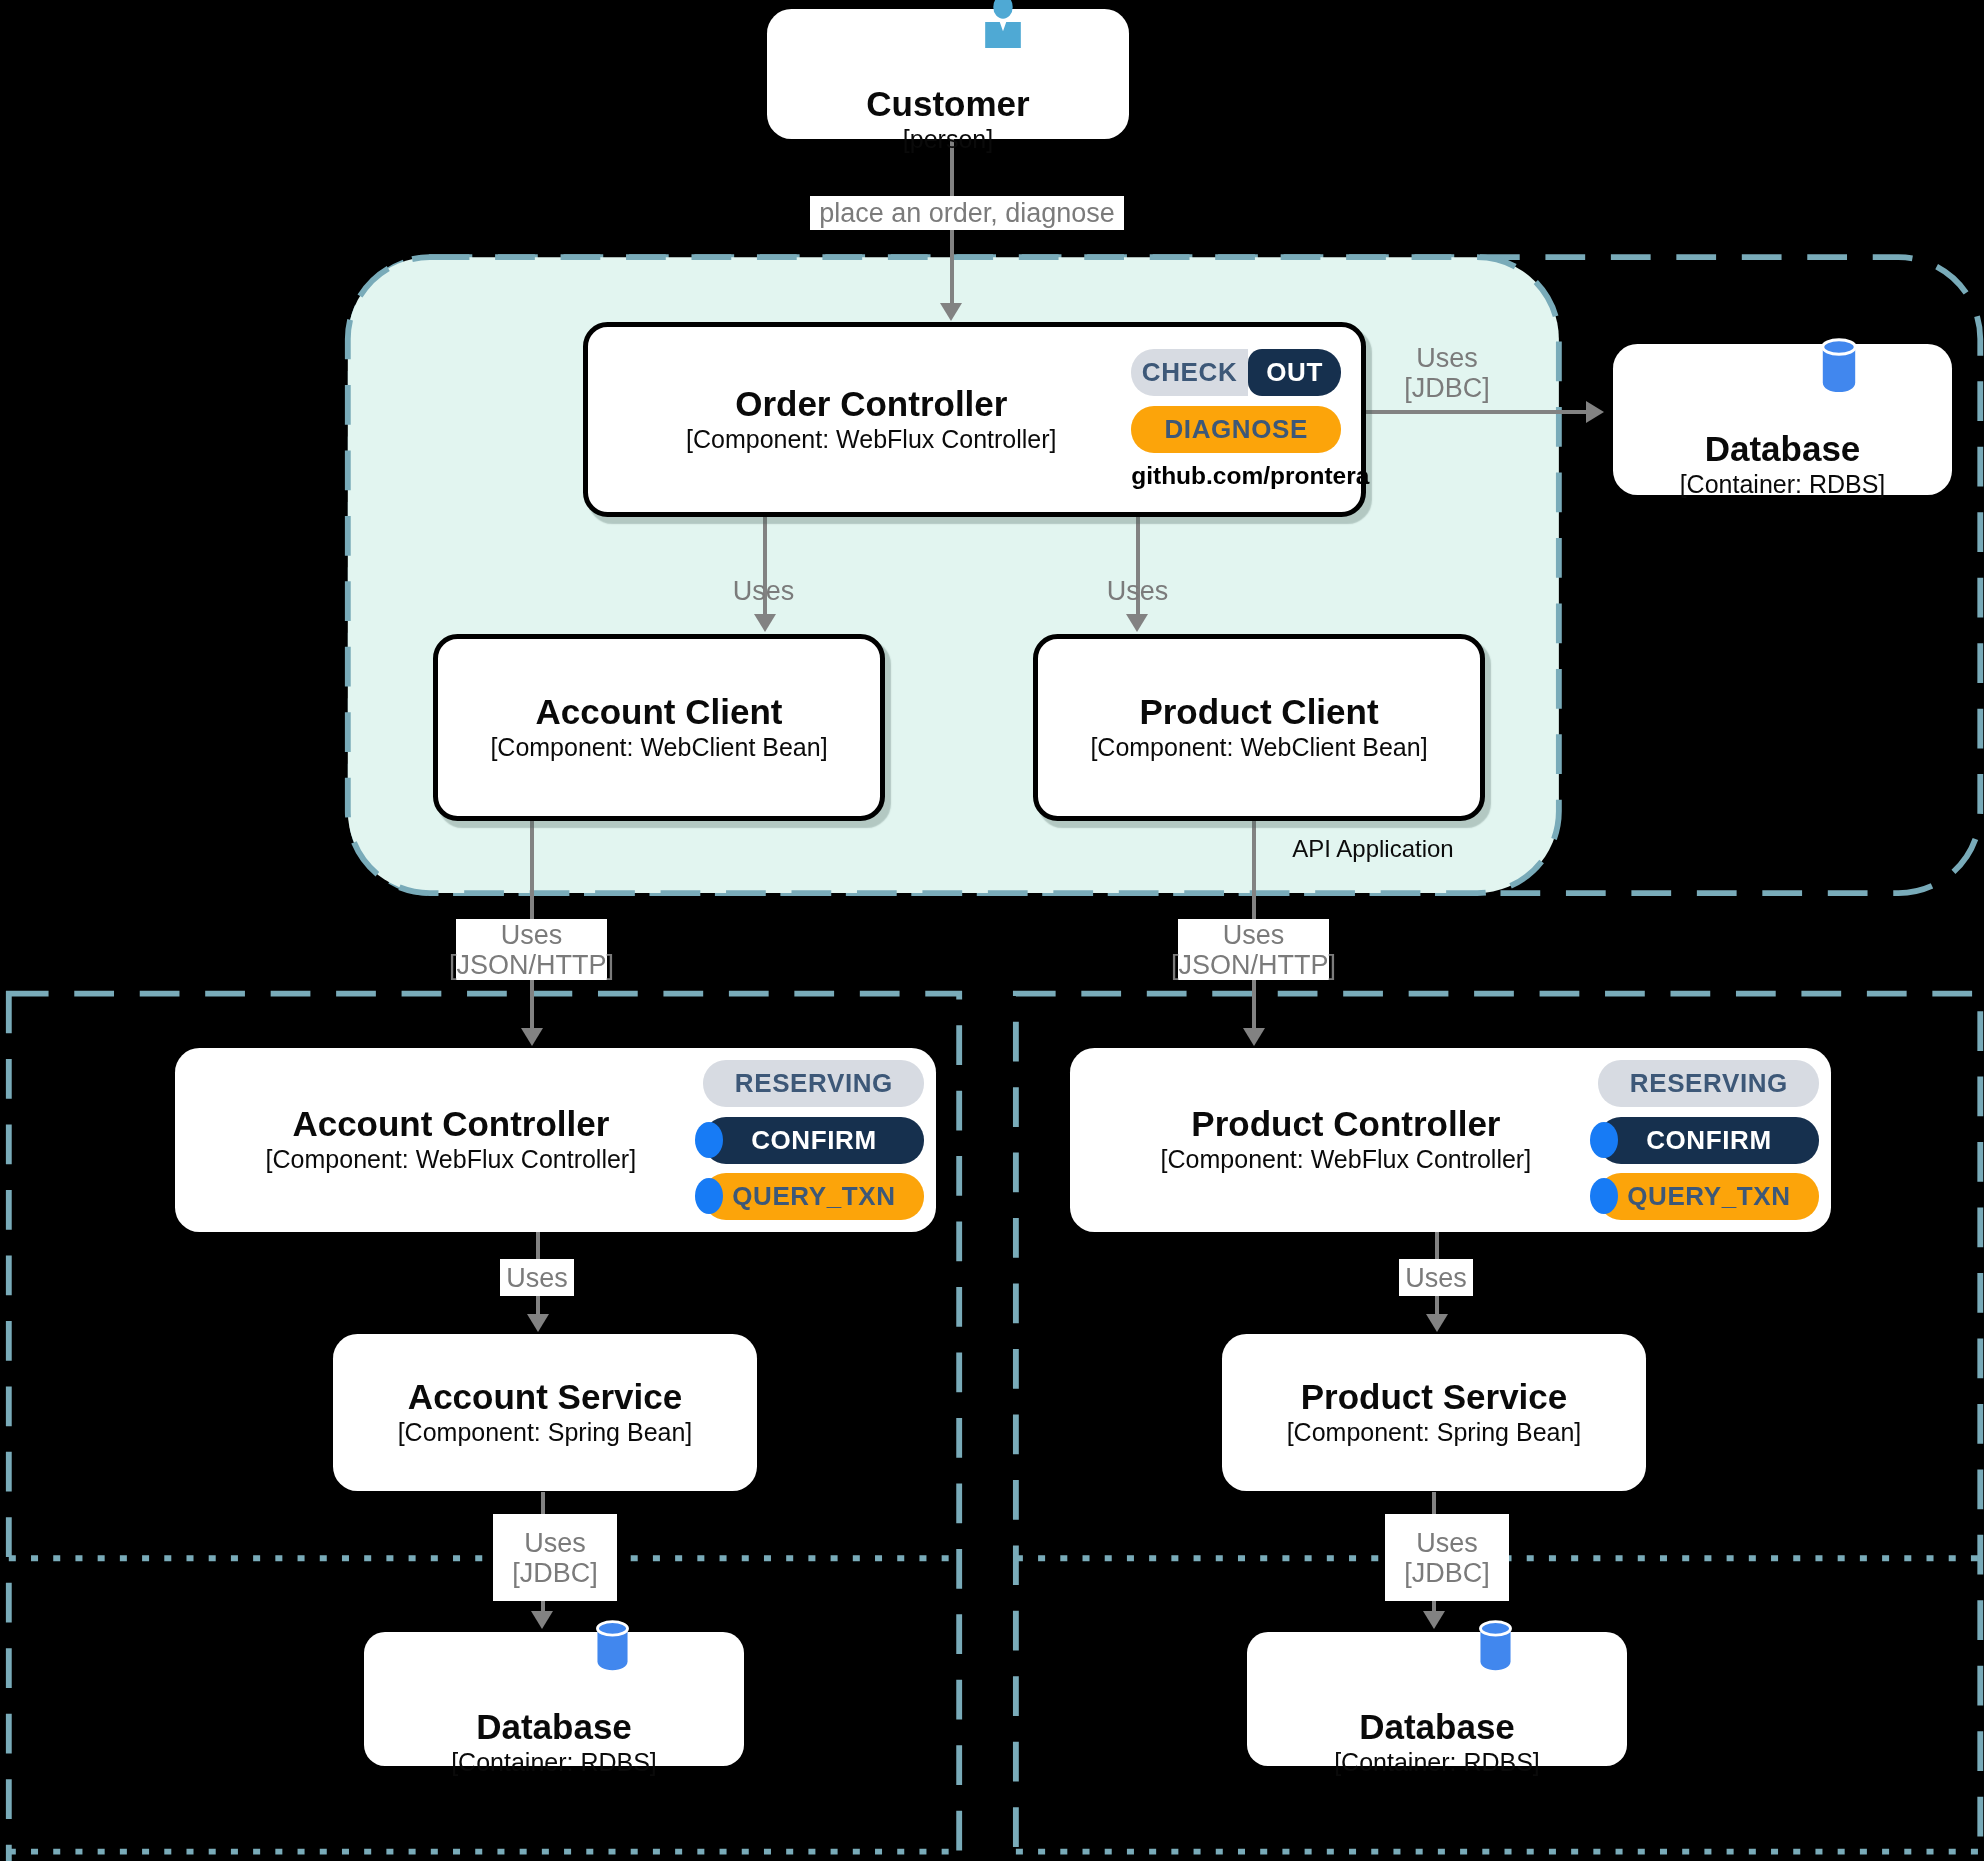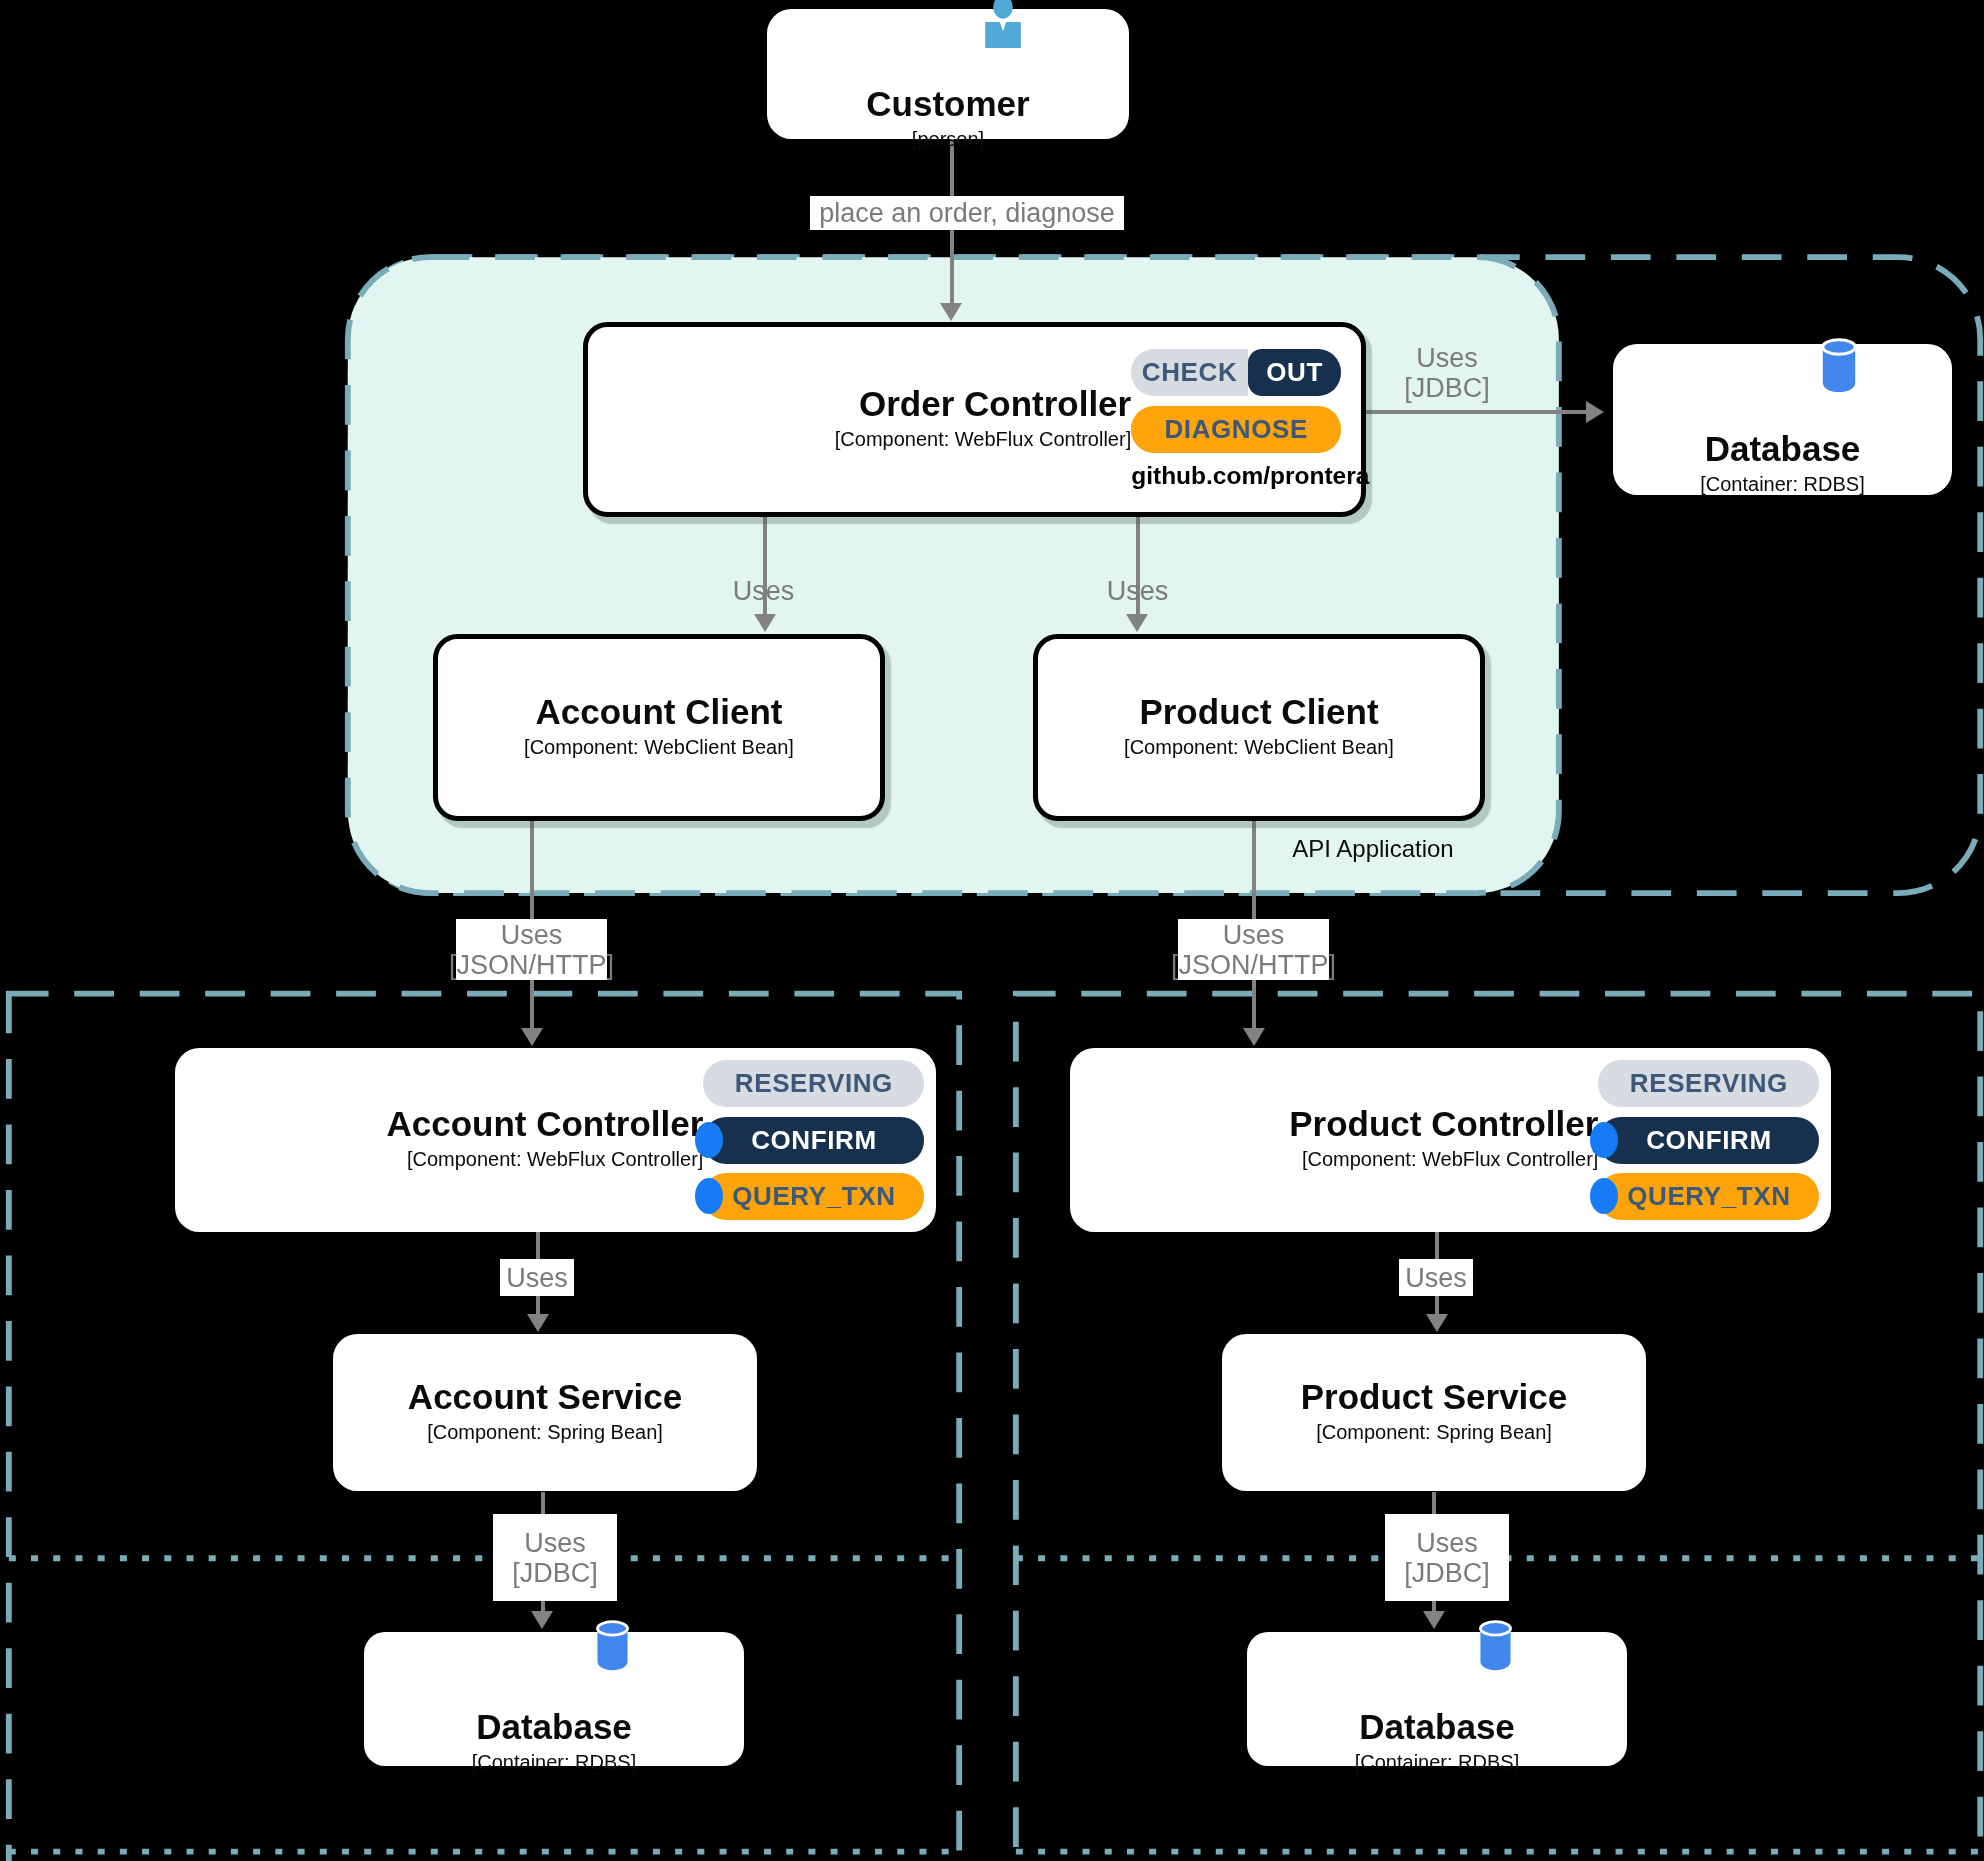--- a/index.html
+++ b/index.html
@@ -20,25 +20,25 @@
   .strip{position:absolute;background:#fff;color:#7b7b7b;font-size:27px;line-height:30px;
          display:flex;flex-direction:column;align-items:center;justify-content:center;
          text-align:center;z-index:2;white-space:nowrap;}
   .floatlbl{position:absolute;color:#7b7b7b;font-size:27px;line-height:30px;text-align:center;
          display:flex;flex-direction:column;align-items:center;justify-content:center;z-index:2;white-space:nowrap;}
 
   .box{position:absolute;background:#fff;border-radius:24.5px;z-index:3;
        display:flex;flex-direction:column;align-items:center;justify-content:center;}
   .bordered{border:5.3px solid #000;box-shadow:5.3px 6.4px 1.2px rgba(70,95,90,.30);}
   .title{font-weight:bold;color:#0a0a0a;font-size:35px;line-height:39px;white-space:nowrap;}
-  .subtitle{color:#0a0a0a;font-size:20px;line-height:33px;white-space:nowrap;}
+  .subtitle{color:#0a0a0a;font-size:25px;line-height:33px;white-space:nowrap;}
   .iconrow{display:flex;align-items:flex-end;gap:32px;flex-direction:column;}
 
   .ctr{flex-direction:row;justify-content:flex-start;padding:0 11.7px 0 23.4px;}
-  .ctr .txtcol{flex:1;display:flex;flex-direction:column;align-items:flex-end;justify-content:center;}
+  .ctr .txtcol{flex:1;display:flex;flex-direction:column;align-items:center;justify-content:center;}
   .badgecol{width:221px;display:flex;flex-direction:column;gap:9.4px;align-items:stretch;}
   .pill{position:relative;height:47px;border-radius:23px;display:flex;align-items:center;justify-content:center;
         font-weight:bold;font-size:26px;letter-spacing:0.6px;white-space:nowrap;}
   .pill.gray{background:#D7DBE2;color:#3D5878;}
   .pill.navy{background:#16304E;color:#fff;}
   .pill.orange{background:#FCA40A;color:#3D5878;}
   .dot{position:absolute;left:-8.2px;top:50%;transform:translateY(-50%);width:28px;height:36px;
        border-radius:50%;background:#177BF5;}
   .split{display:flex;align-items:stretch;justify-content:stretch;padding:0;overflow:hidden;}
   .seg{display:flex;align-items:center;justify-content:center;font-weight:bold;font-size:26px;letter-spacing:0.6px;}

